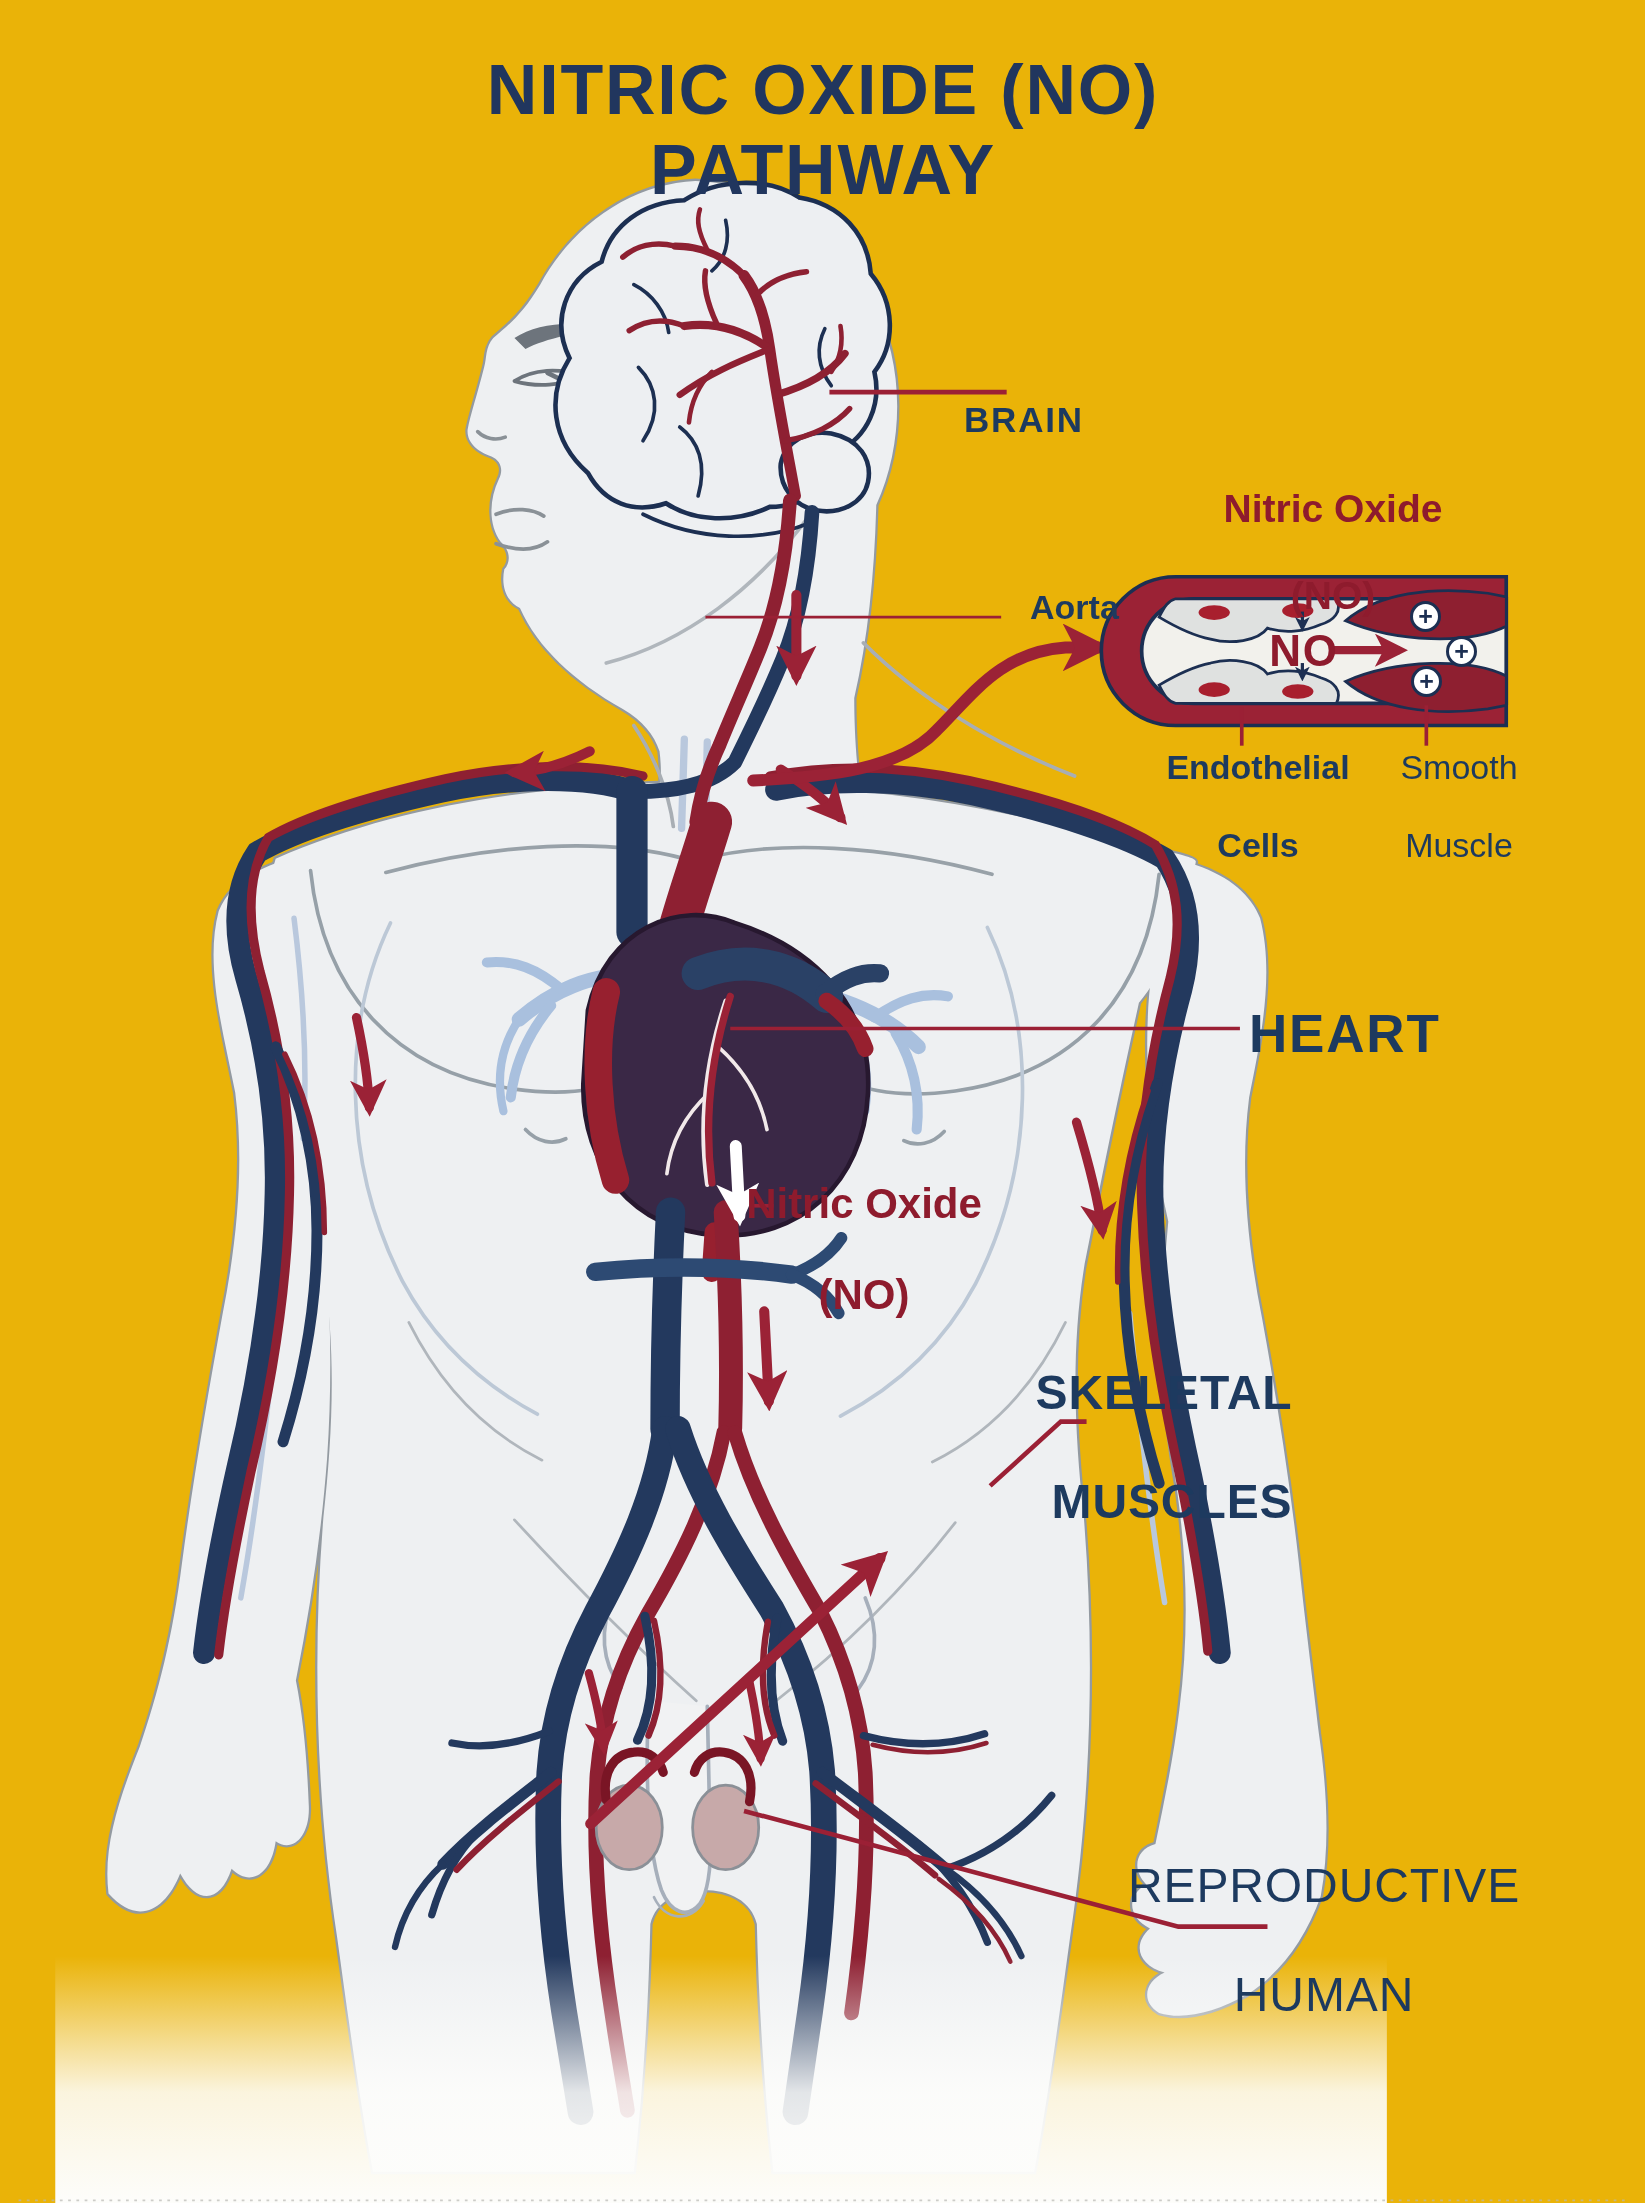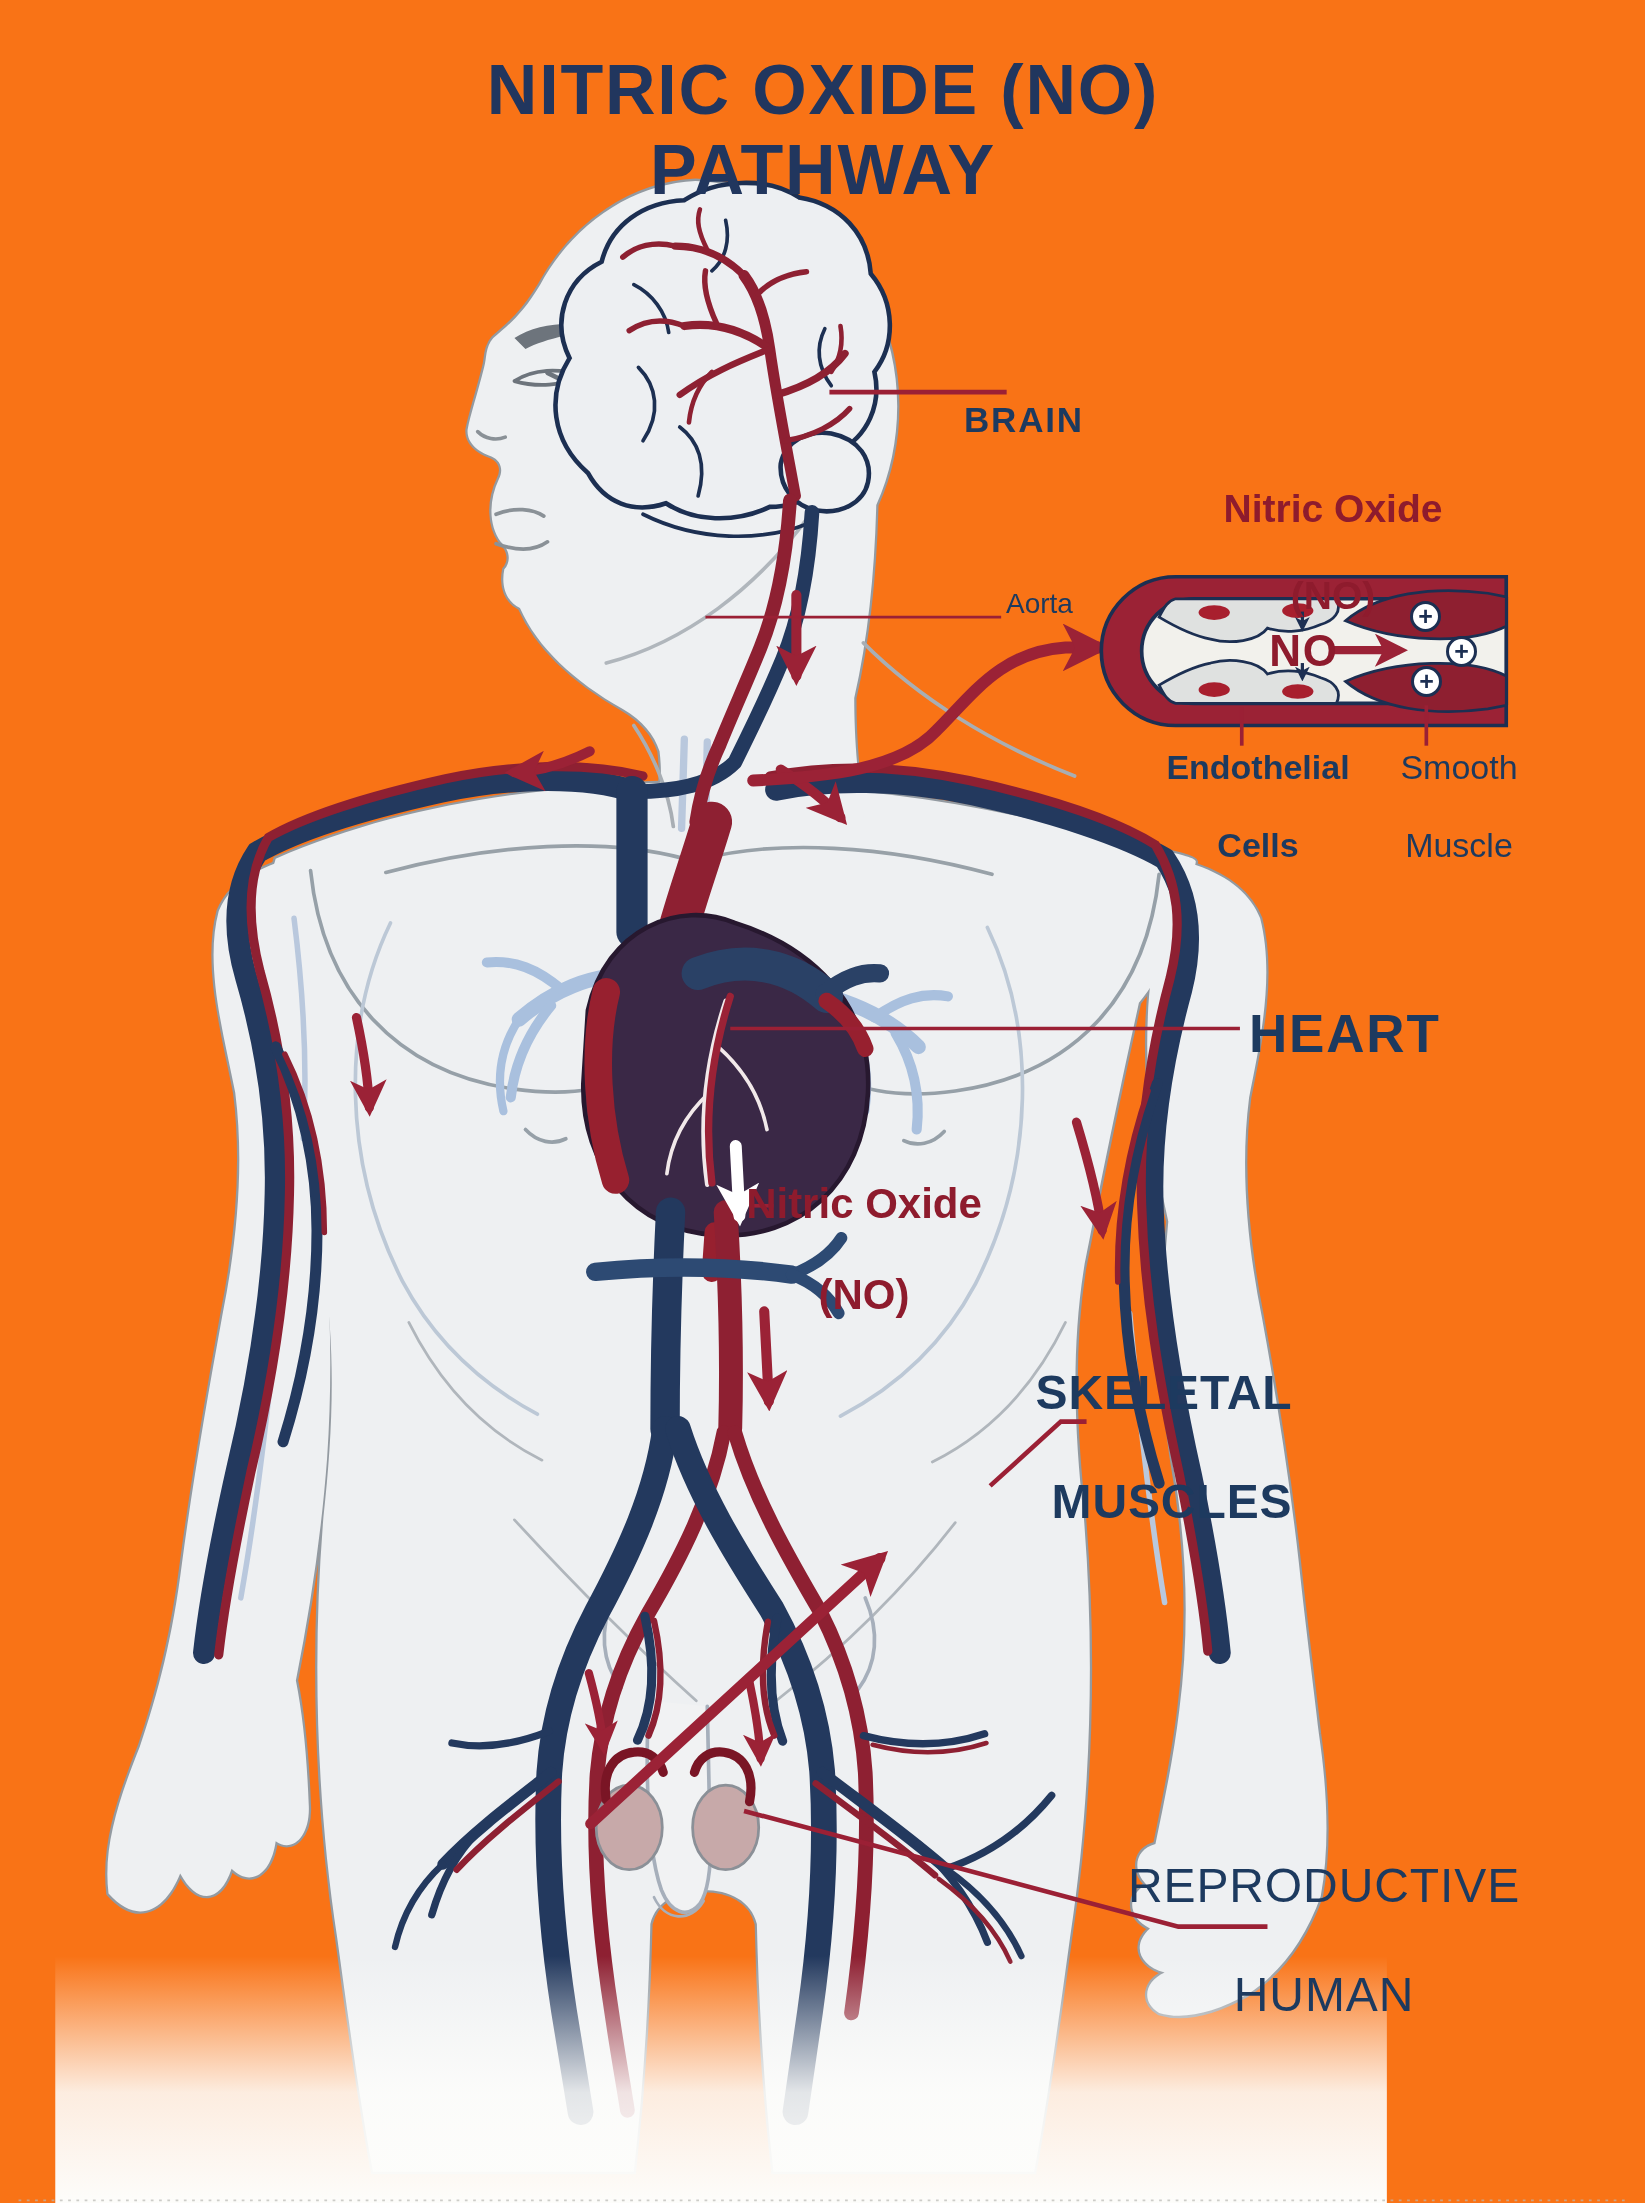--- a/index.html
+++ b/index.html
@@ -1,27 +1,27 @@
 <!DOCTYPE html>
 <html style="font-size:14.7px"><head>
 <meta charset="utf-8">
 <style>
   html,body{margin:0;padding:0;background:#fdfdfb;}
-  .canvas{position:relative;width:1646px;height:2204px;background:#f97316;overflow:hidden;
+  .canvas{position:relative;width:1646px;height:2204px;background:#eab308;overflow:hidden;
           font-family:"Liberation Sans", sans-serif;}
   .canvas svg{position:absolute;left:0;top:0;}
   .lbl{position:absolute;white-space:pre-line;}
   .navy{color:#1d3a5f;}
   .red{color:#8e1b2d;}
   .ctr{transform:translateX(-50%);text-align:center;}
   .title{left:823px;color:#21365e;font-weight:bold;font-size:70px;letter-spacing:1.8px;}
   .t1{top:50px;}
   .t2{top:130px;}
   .lbl-brain{left:964px;top:364px;font-size:35px;font-weight:bold;letter-spacing:1.8px;margin-top:36px;}
-  .lbl-aorta{left:1006px;top:588px;font-size:28px;font-weight:400;}
+  .lbl-aorta{left:1030px;top:588px;font-size:34px;font-weight:700;}
   .lbl-heart{left:1249px;top:1003px;font-size:53px;font-weight:bold;letter-spacing:1.8px;}
   .lbl-nobody{left:864px;top:1181px;font-size:42px;font-weight:bold;line-height:1.08;}
   .lbl-skel{left:1164px;top:1366px;font-size:48px;font-weight:bold;line-height:1.14;letter-spacing:0.9px;text-align:right;}
   .lbl-repro{left:1324px;top:1859px;font-size:48px;font-weight:normal;line-height:1.14;letter-spacing:0.9px;}
   .lbl-insettitle{left:1333px;top:487px;font-size:39px;font-weight:bold;line-height:1.12;}
   .lbl-insetno{left:1304px;top:626px;font-size:44px;font-weight:bold;letter-spacing:1.8px;}
   .lbl-endo{left:1242px;top:748px;font-size:34px;font-weight:bold;line-height:1.14;margin-left:16px;}
   .lbl-smooth{left:1459px;top:748px;font-size:34px;font-weight:normal;line-height:1.14;}
   .plus{position:absolute;width:31px;height:31px;border-radius:50%;background:#ffffff;
         border:3.7px solid #1c2f52;color:#1c2f52;font-size:25px;font-weight:bold;

